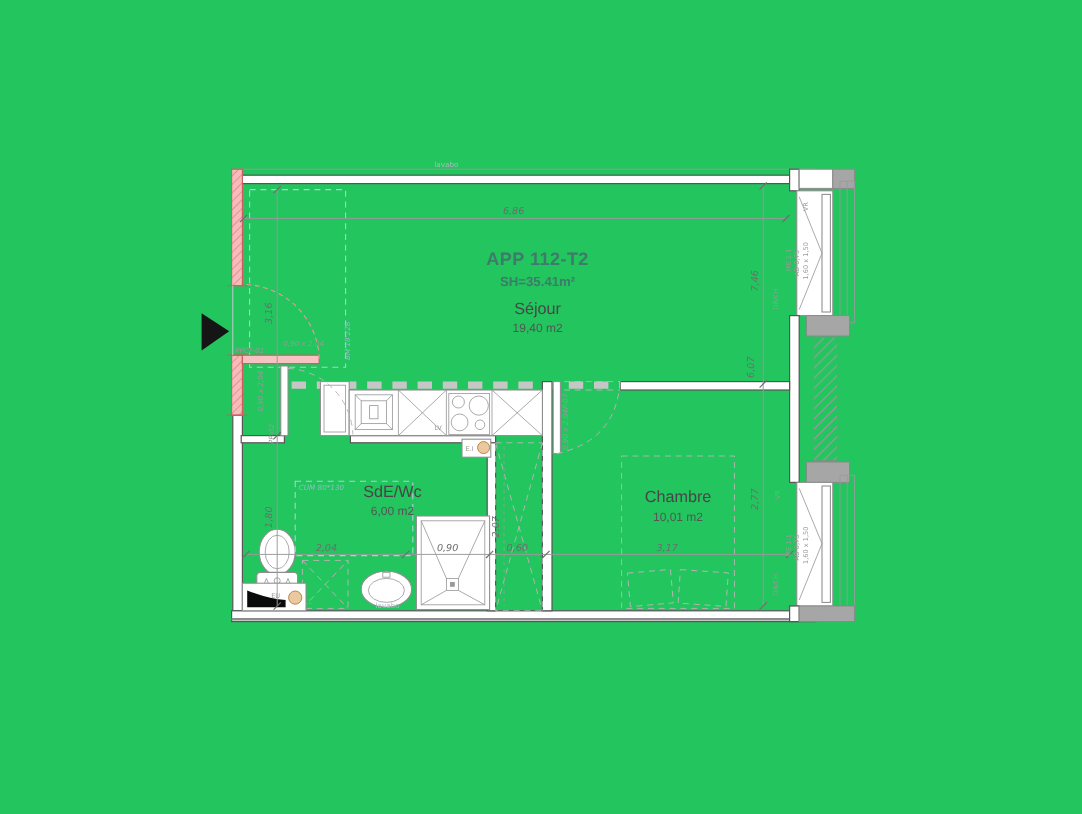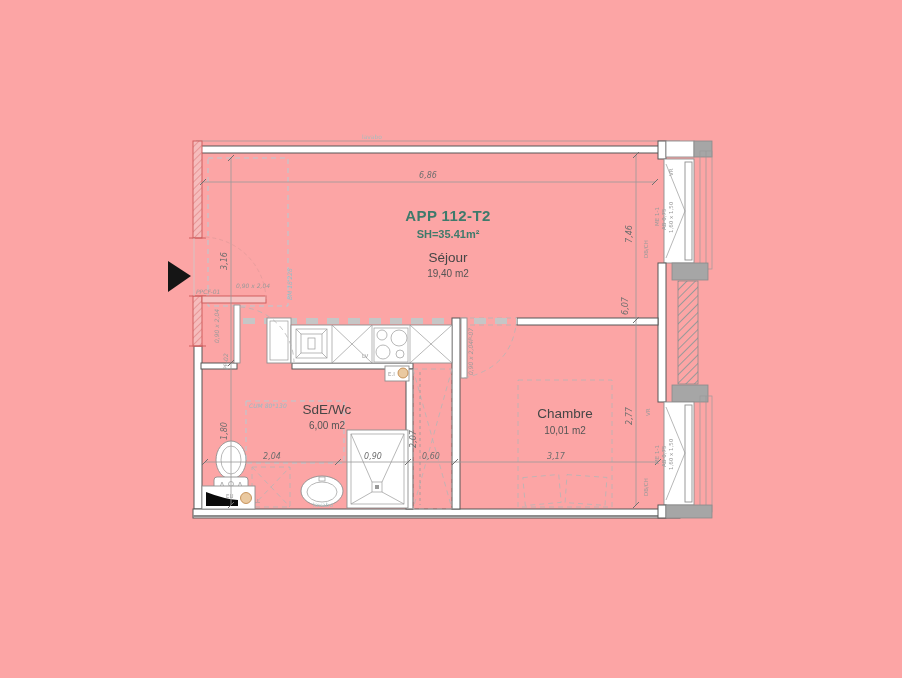--- a/index.html
+++ b/index.html
@@ -1,16 +1,16 @@
 <!DOCTYPE html>
 <html><head>
 <meta charset="utf-8">
 <style>
   html,body{margin:0;padding:0;background:#fff;}
-  .canvas{position:relative;width:902px;height:678px;background:#fca5a5;overflow:hidden;
+  .canvas{position:relative;width:902px;height:678px;background:#22c55e;overflow:hidden;
           font-family:"Liberation Sans",sans-serif;}
   svg{position:absolute;left:0;top:0;}
   .wall{fill:#ffffff;stroke:#565656;stroke-width:1;}
   .grayblock{fill:#a6a6a6;stroke:#8a8a8a;stroke-width:.8;}
   .fixture{fill:#ffffff;stroke:#8f8f8f;stroke-width:.9;}
   .thin{fill:none;stroke:#9a9a9a;stroke-width:.7;}
   .dashg{fill:none;stroke:#b5b5b5;stroke-width:.8;stroke-dasharray:5,4;}
   .dashteal{fill:none;stroke:#aed0d8;stroke-width:.9;stroke-dasharray:5,4;}
   .dimline{fill:none;stroke:#9a9a9a;stroke-width:.8;}
   .tick{stroke:#6f6f6f;stroke-width:1;}

